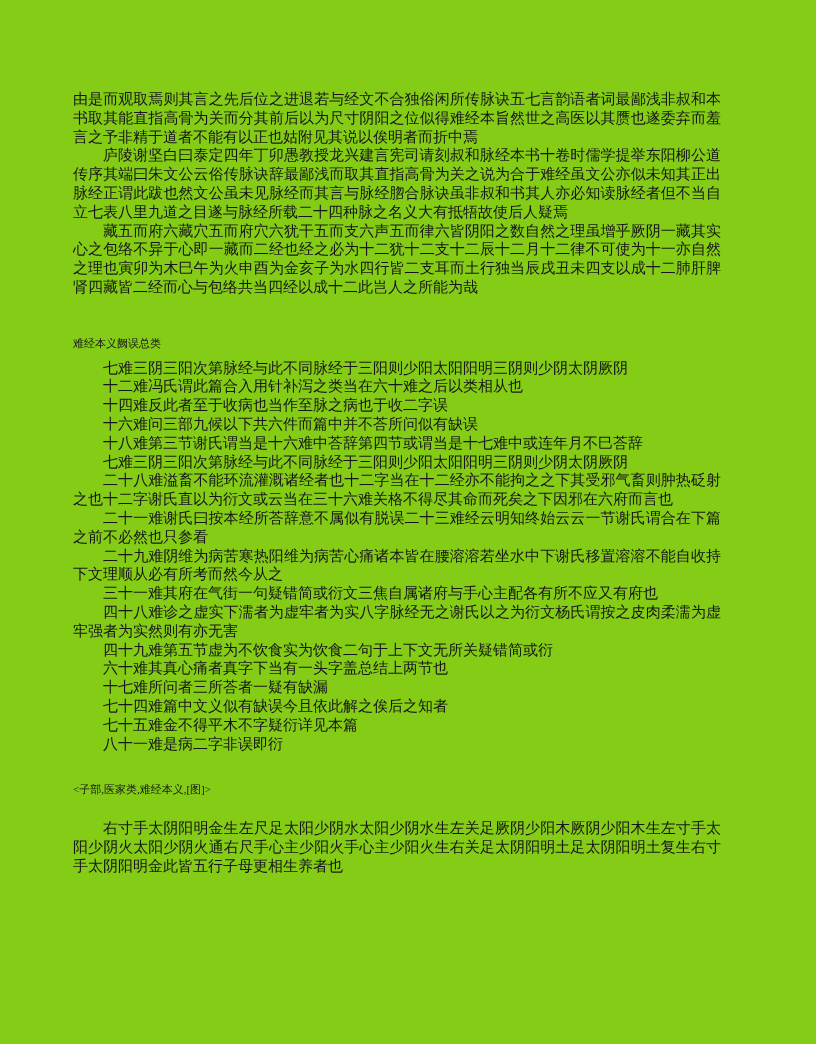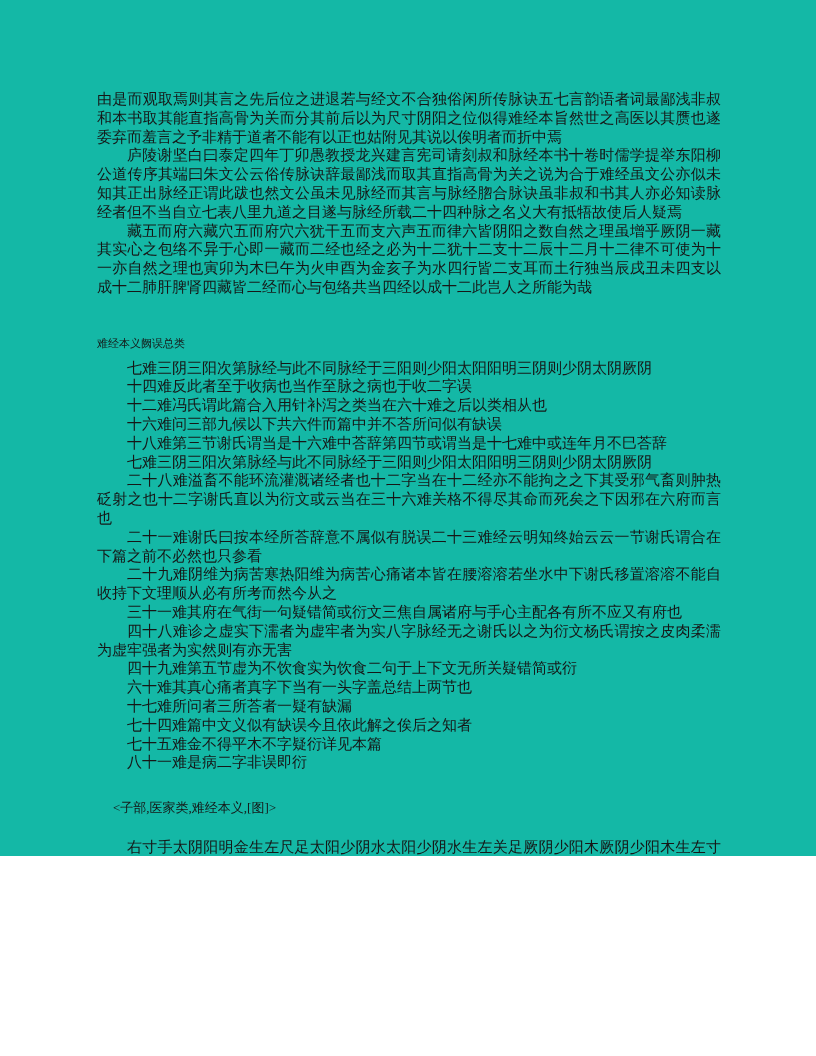--- a/index.html
+++ b/index.html
@@ -9,24 +9,24 @@
   }
   body {
     width: 816px;
     height: 1056px;
     font-family: "Liberation Serif", "DejaVu Serif", serif;
     color: #161616;
   }
   .page {
     position: relative;
     width: 816px;
-    height: 856px;
+    height: 1044px;
     box-sizing: border-box;
-    background: #14b8a6;
-    padding: 90px 95px 0 97px;
+    background: #84cc16;
+    padding: 90px 95px 0 73px;
     overflow: hidden;
   }
   .para {
     margin: 0;
     font-size: 15px;
     line-height: 18.8px;
     text-align: justify;
     word-break: break-all;
     overflow-wrap: anywhere;
   }
@@ -39,22 +39,22 @@
   .section-title {
     margin: 37px 0 6px 0;
     font-size: 11px;
     line-height: 18.8px;
     font-weight: normal;
   }
   .errata-list {
     margin: 0;
   }
   .catalog-line {
-    margin: 27px 0 0 16px;
-    font-size: 13px;
+    margin: 27px 0 0 0;
+    font-size: 11px;
     line-height: 18.8px;
   }
   .closing {
     margin-top: 20px;
   }
 </style>
 </head>
 <body>
 
 <div class="page">
@@ -63,22 +63,22 @@
 
   <p class="para indent">庐陵谢坚白曰泰定四年丁卯愚教授龙兴建言宪司请刻叔和脉经本书十卷时儒学提举东阳柳公道传序其端曰朱文公云俗传脉诀辞最鄙浅而取其直指高骨为关之说为合于难经虽文公亦似未知其正出脉经正谓此跋也然文公虽未见脉经而其言与脉经脗合脉诀虽非叔和书其人亦必知读脉经者但不当自立七表八里九道之目遂与脉经所载二十四种脉之名义大有抵牾故使后人疑焉</p>
 
 
   <p class="para indent">藏五而府六藏穴五而府穴六犹干五而支六声五而律六皆阴阳之数自然之理虽增乎厥阴一藏其实心之包络不异于心即一藏而二经也经之必为十二犹十二支十二辰十二月十二律不可使为十一亦自然之理也寅卯为木巳午为火申酉为金亥子为水四行皆二支耳而土行独当辰戌丑未四支以成十二肺肝脾肾四藏皆二经而心与包络共当四经以成十二此岂人之所能为哉</p>
 
   <h2 class="section-title">难经本义阙误总类</h2>
 
   <div class="errata-list">
     <p class="para indent">七难三阴三阳次第脉经与此不同脉经于三阳则少阳太阳阳明三阴则少阴太阴厥阴</p>
+    <p class="para indent">十二难冯氏谓此篇合入用针补泻之类当在六十难之后以类相从也</p>
     <p class="para indent">十四难反此者至于收病也当作至脉之病也于收二字误</p>
-    <p class="para indent">十二难冯氏谓此篇合入用针补泻之类当在六十难之后以类相从也</p>
     <p class="para indent">十六难问三部九候以下共六件而篇中并不荅所问似有缺误</p>
     <p class="para indent">十八难第三节谢氏谓当是十六难中荅辞第四节或谓当是十七难中或连年月不巳荅辞</p>
     <p class="para indent">七难三阴三阳次第脉经与此不同脉经于三阳则少阳太阳阳明三阴则少阴太阴厥阴</p>
     <p class="para indent">二十八难溢畜不能环流灌溉诸经者也十二字当在十二经亦不能拘之之下其受邪气畜则肿热砭射之也十二字谢氏直以为衍文或云当在三十六难关格不得尽其命而死矣之下因邪在六府而言也</p>
     <p class="para indent">二十一难谢氏曰按本经所荅辞意不属似有脱误二十三难经云明知终始云云一节谢氏谓合在下篇之前不必然也只参看</p>
     <p class="para indent">二十九难阴维为病苦寒热阳维为病苦心痛诸本皆在腰溶溶若坐水中下谢氏移置溶溶不能自收持下文理顺从必有所考而然今从之</p>
     <p class="para indent">三十一难其府在气街一句疑错简或衍文三焦自属诸府与手心主配各有所不应又有府也</p>
     <p class="para indent">四十八难诊之虚实下濡者为虚牢者为实八字脉经无之谢氏以之为衍文杨氏谓按之皮肉柔濡为虚牢强者为实然则有亦无害</p>
     <p class="para indent">四十九难第五节虚为不饮食实为饮食二句于上下文无所关疑错简或衍</p>
     <p class="para indent">六十难其真心痛者真字下当有一头字盖总结上两节也</p>

